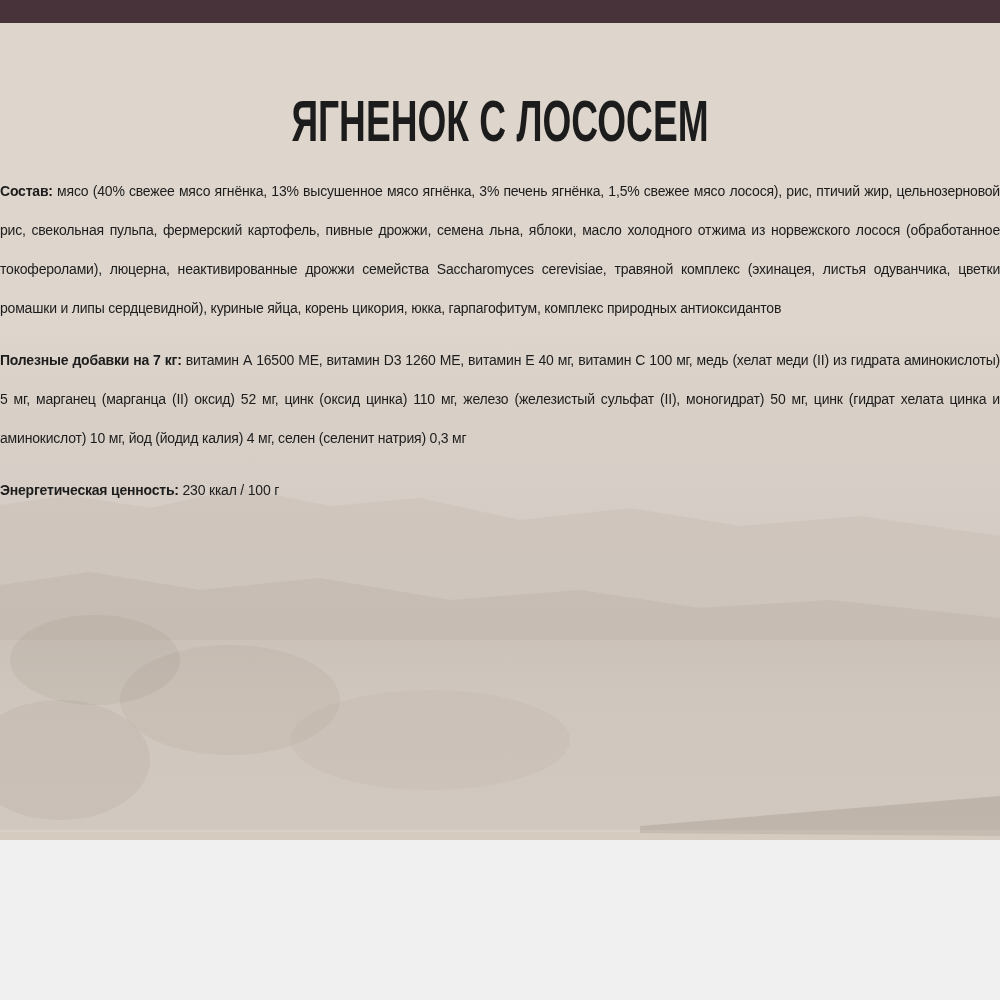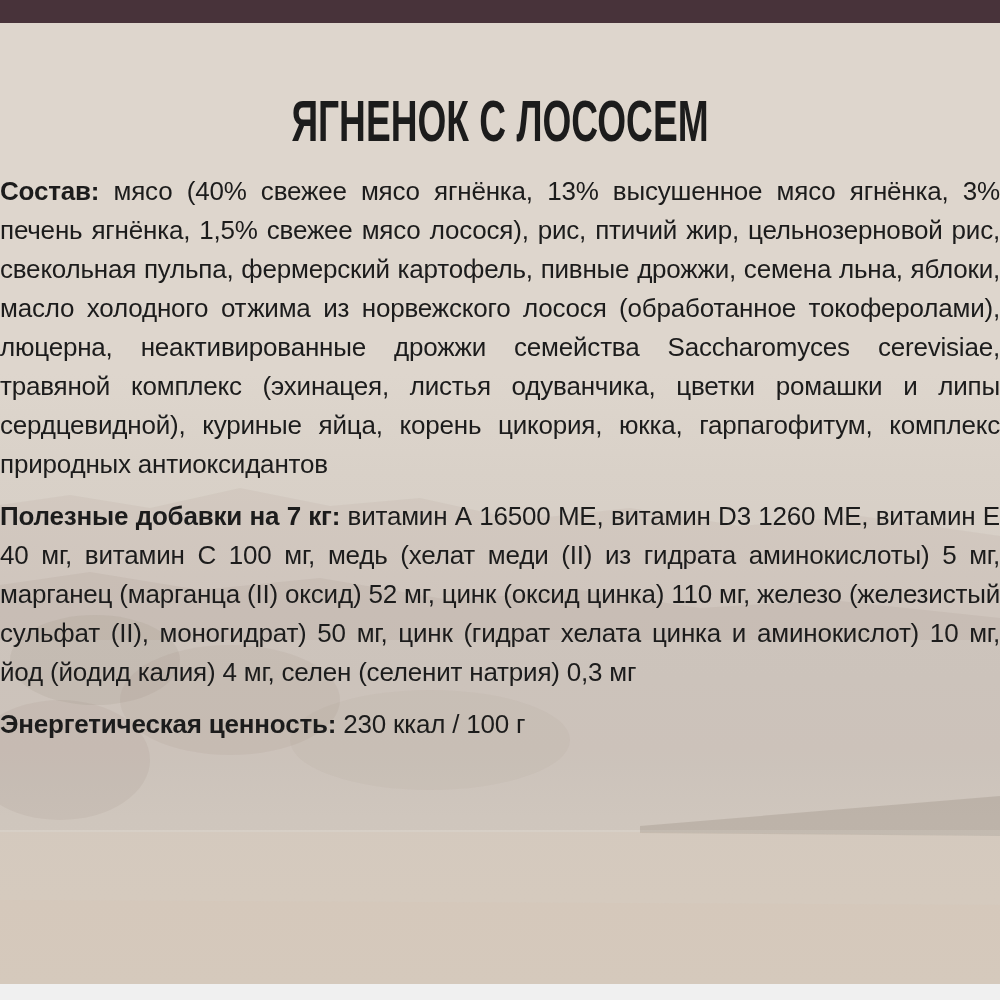--- a/index.html
+++ b/index.html
@@ -3,21 +3,21 @@
 <meta charset="utf-8">
 <style>
   html, body {
     margin: 0;
     padding: 0;
     background: #f0f0f0;
   }
   .screen {
     position: relative;
     width: 1000px;
-    height: 984px;
+    height: 840px;
     overflow: hidden;
     background: var(--bg, #ded6cd);
     font-family: "Liberation Sans", sans-serif;
   }
   
   .bg-base {
     position: absolute;
     inset: 0;
     background: linear-gradient(
       to bottom,
@@ -56,21 +56,21 @@
     white-space: nowrap;
   }
   .text-block {
     position: absolute;
     top: 172px;
     left: 0;
     right: 0;
   }
   .para {
     margin: 0 0 13px 0;
-    font-size: 26px;
+    font-size: 14px;
     line-height: 39px;
     letter-spacing: -0.2px;
     color: var(--text, #1c1c1c);
     text-align: justify;
   }
   .para .lead {
     font-weight: 700;
   }
   .topbar {
     position: absolute;

